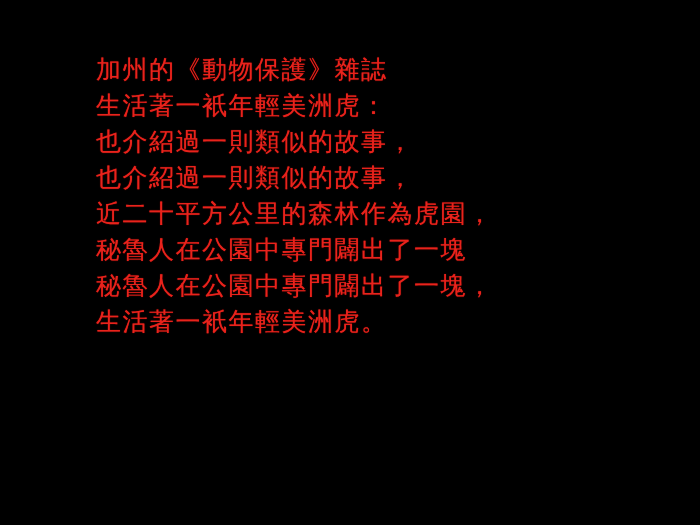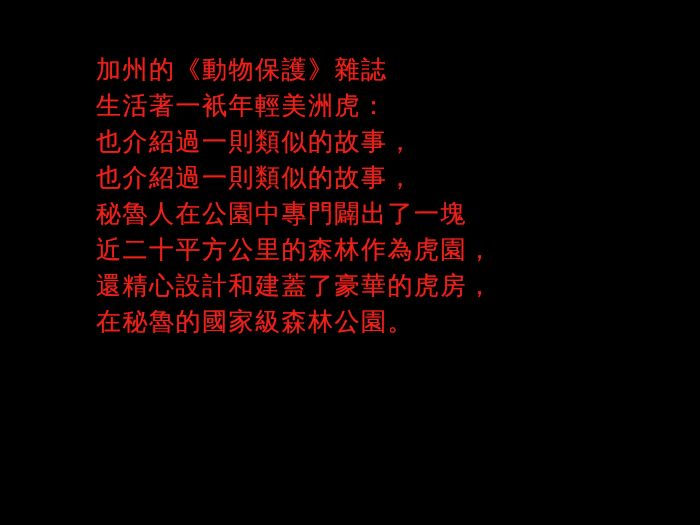--- a/index.html
+++ b/index.html
@@ -34,18 +34,18 @@
 </style>
 </head>
 <body>
 
 <div id="screen">
   <div id="text-block">
     <div class="line">加州的《動物保護》雜誌</div>
     <div class="line">生活著一衹年輕美洲虎：</div>
     <div class="line">也介紹過一則類似的故事，</div>
     <div class="line">也介紹過一則類似的故事，</div>
+    <div class="line">近二十平方公里的森林作為虎園，</div>
     <div class="line">秘魯人在公園中專門闢出了一塊</div>
-    <div class="line">近二十平方公里的森林作為虎園，</div>
-    <div class="line">還精心設計和建蓋了豪華的虎房，</div>
-    <div class="line">在秘魯的國家級森林公園。</div>
+    <div class="line">秘魯人在公園中專門闢出了一塊，</div>
+    <div class="line">生活著一衹年輕美洲虎。</div>
   </div>
 </div>
 
 </body></html>

